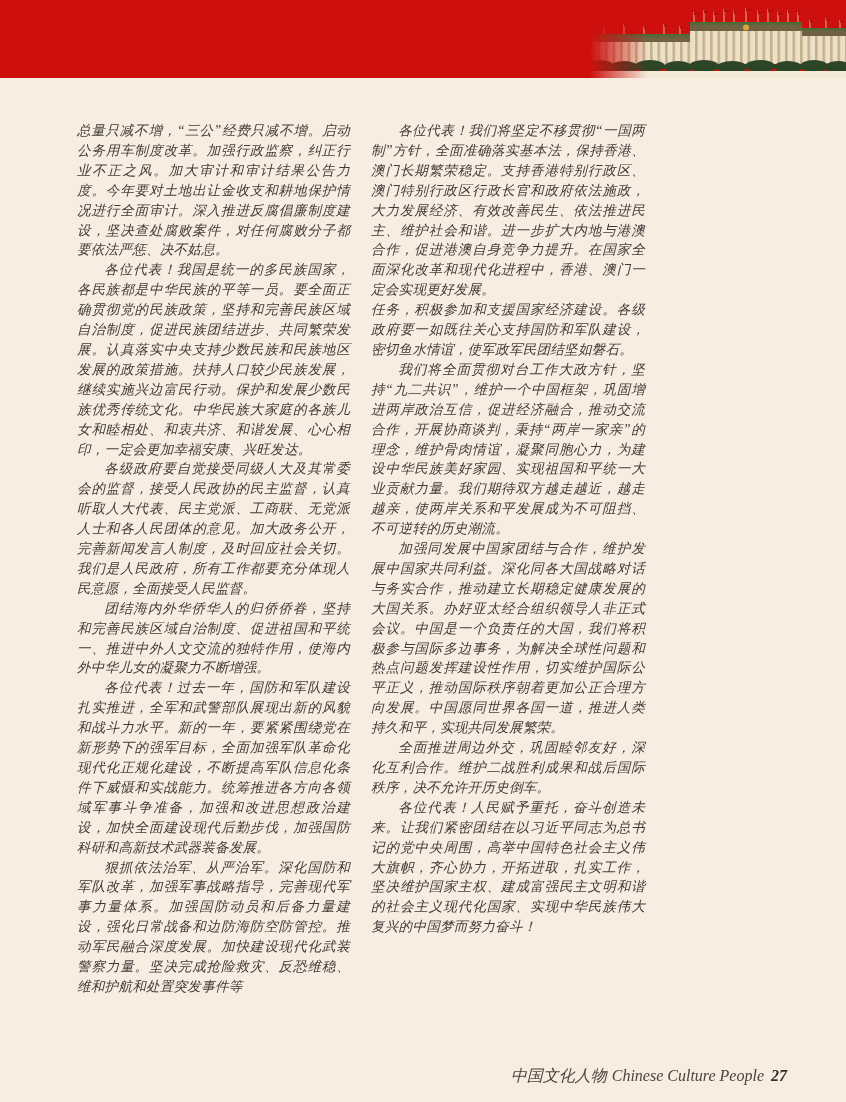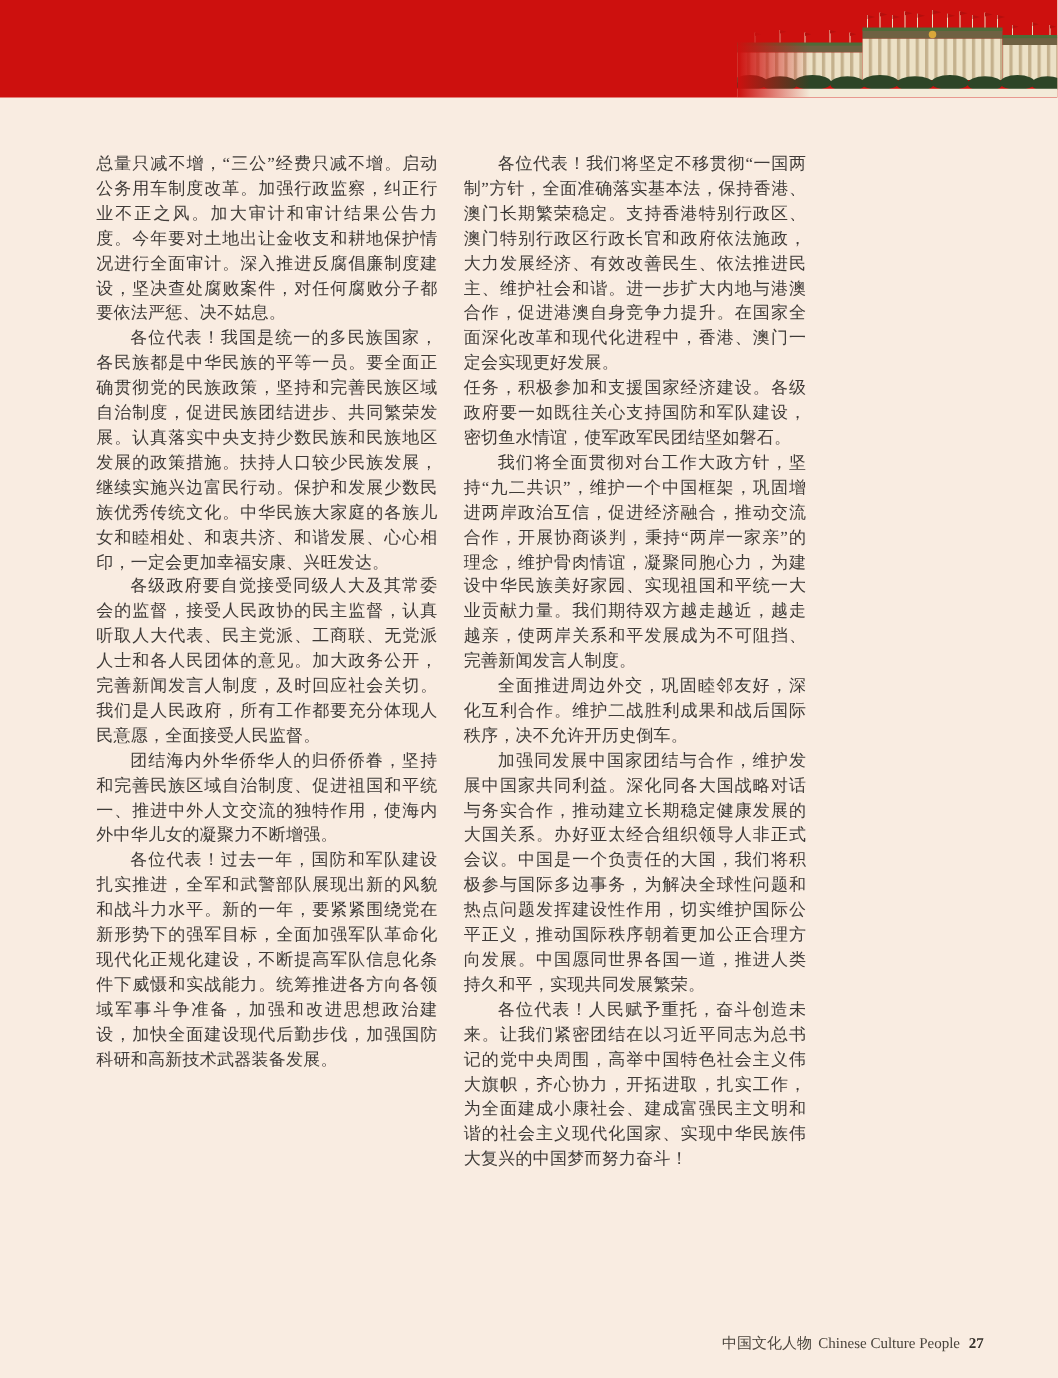--- a/index.html
+++ b/index.html
@@ -9,41 +9,41 @@
     --footer-color:#4a443c;
   }
   *{margin:0;padding:0;box-sizing:border-box;}
   html,body{width:846px;}
   body{
     width:846px;height:1102px;
     background:var(--page-bg);
     font-family:"Liberation Serif","DejaVu Serif",serif;
     position:relative;overflow:hidden;
   }
-  .page{position:absolute;inset:0;width:846px;height:893px;}
+  .page{position:absolute;inset:0;width:846px;height:893px;font-style:italic;}
   .banner{
     position:absolute;left:0;top:0;width:846px;height:78px;
     background:var(--banner-red);
   }
   .hall{position:absolute;right:0;bottom:0;width:256px;height:78px;display:block;}
   .columns{position:absolute;left:0;top:0;}
   .column{
     position:absolute;top:121px;
     font-size:13.6px;line-height:19.9px;
     color:var(--text-color);
     text-align:justify;text-justify:inter-ideograph;
     letter-spacing:0.2px;
   }
   .column.left{left:77px;width:273px;}
   .column.right{left:371px;width:274px;}
   .para{margin:0;}
   .para.indent{text-indent:2em;}
   .footer{
     position:absolute;top:1066px;right:59px;
-    font-size:12px;color:var(--footer-color);
+    font-size:16px;color:var(--footer-color);
     font-family:"Liberation Serif","DejaVu Serif",serif;
     white-space:nowrap;
   }
   .footer .en{margin-left:5px;}
   .footer .pagenum{margin-left:7px;font-weight:bold;color:#332f2a;}
 </style>
 </head>
 <body>
 
 <div class="page">
@@ -137,28 +137,29 @@
     </svg>
   </div>
 
   <div class="columns">
     <div class="column left">
         <p class="para">总量只减不增，“三公”经费只减不增。启动公务用车制度改革。加强行政监察，纠正行业不正之风。加大审计和审计结果公告力度。今年要对土地出让金收支和耕地保护情况进行全面审计。深入推进反腐倡廉制度建设，坚决查处腐败案件，对任何腐败分子都要依法严惩、决不姑息。</p>
         <p class="para indent">各位代表！我国是统一的多民族国家，各民族都是中华民族的平等一员。要全面正确贯彻党的民族政策，坚持和完善民族区域自治制度，促进民族团结进步、共同繁荣发展。认真落实中央支持少数民族和民族地区发展的政策措施。扶持人口较少民族发展，继续实施兴边富民行动。保护和发展少数民族优秀传统文化。中华民族大家庭的各族儿女和睦相处、和衷共济、和谐发展、心心相印，一定会更加幸福安康、兴旺发达。</p>
         <p class="para indent">各级政府要自觉接受同级人大及其常委会的监督，接受人民政协的民主监督，认真听取人大代表、民主党派、工商联、无党派人士和各人民团体的意见。加大政务公开，完善新闻发言人制度，及时回应社会关切。我们是人民政府，所有工作都要充分体现人民意愿，全面接受人民监督。</p>
         <p class="para indent">团结海内外华侨华人的归侨侨眷，坚持和完善民族区域自治制度、促进祖国和平统一、推进中外人文交流的独特作用，使海内外中华儿女的凝聚力不断增强。</p>
         <p class="para indent">各位代表！过去一年，国防和军队建设扎实推进，全军和武警部队展现出新的风貌和战斗力水平。新的一年，要紧紧围绕党在新形势下的强军目标，全面加强军队革命化现代化正规化建设，不断提高军队信息化条件下威慑和实战能力。统筹推进各方向各领域军事斗争准备，加强和改进思想政治建设，加快全面建设现代后勤步伐，加强国防科研和高新技术武器装备发展。</p>
+        <p class="para indent">狠抓依法治军、从严治军。深化国防和军队改革，加强军事战略指导，完善现代军事力量体系。加强国防动员和后备力量建设，强化日常战备和边防海防空防管控。推动军民融合深度发展。加快建设现代化武装警察力量。坚决完成抢险救灾、反恐维稳、维和护航和处置突发事件等</p>
       </div>
     <div class="column right">
         <p class="para indent">各位代表！我们将坚定不移贯彻“一国两制”方针，全面准确落实基本法，保持香港、澳门长期繁荣稳定。支持香港特别行政区、澳门特别行政区行政长官和政府依法施政，大力发展经济、有效改善民生、依法推进民主、维护社会和谐。进一步扩大内地与港澳合作，促进港澳自身竞争力提升。在国家全面深化改革和现代化进程中，香港、澳门一定会实现更好发展。</p>
         <p class="para">任务，积极参加和支援国家经济建设。各级政府要一如既往关心支持国防和军队建设，密切鱼水情谊，使军政军民团结坚如磐石。</p>
-        <p class="para indent">我们将全面贯彻对台工作大政方针，坚持“九二共识”，维护一个中国框架，巩固增进两岸政治互信，促进经济融合，推动交流合作，开展协商谈判，秉持“两岸一家亲”的理念，维护骨肉情谊，凝聚同胞心力，为建设中华民族美好家园、实现祖国和平统一大业贡献力量。我们期待双方越走越近，越走越亲，使两岸关系和平发展成为不可阻挡、完善新闻发言人制度。</p>
+        <p class="para indent">我们将全面贯彻对台工作大政方针，坚持“九二共识”，维护一个中国框架，巩固增进两岸政治互信，促进经济融合，推动交流合作，开展协商谈判，秉持“两岸一家亲”的理念，维护骨肉情谊，凝聚同胞心力，为建设中华民族美好家园、实现祖国和平统一大业贡献力量。我们期待双方越走越近，越走越亲，使两岸关系和平发展成为不可阻挡、不可逆转的历史潮流。</p>
+        <p class="para indent">加强同发展中国家团结与合作，维护发展中国家共同利益。深化同各大国战略对话与务实合作，推动建立长期稳定健康发展的大国关系。办好亚太经合组织领导人非正式会议。中国是一个负责任的大国，我们将积极参与国际多边事务，为解决全球性问题和热点问题发挥建设性作用，切实维护国际公平正义，推动国际秩序朝着更加公正合理方向发展。中国愿同世界各国一道，推进人类持久和平，实现共同发展繁荣。</p>
         <p class="para indent">全面推进周边外交，巩固睦邻友好，深化互利合作。维护二战胜利成果和战后国际秩序，决不允许开历史倒车。</p>
-        <p class="para indent">加强同发展中国家团结与合作，维护发展中国家共同利益。深化同各大国战略对话与务实合作，推动建立长期稳定健康发展的大国关系。办好亚太经合组织领导人非正式会议。中国是一个负责任的大国，我们将积极参与国际多边事务，为解决全球性问题和热点问题发挥建设性作用，切实维护国际公平正义，推动国际秩序朝着更加公正合理方向发展。中国愿同世界各国一道，推进人类持久和平，实现共同发展繁荣。</p>
-        <p class="para indent">各位代表！人民赋予重托，奋斗创造未来。让我们紧密团结在以习近平同志为总书记的党中央周围，高举中国特色社会主义伟大旗帜，齐心协力，开拓进取，扎实工作，为全面建成小康社会、建成富强民主文明和谐的社会主义现代化国家、实现中华民族伟大复兴的中国梦而努力奋斗！</p>
+        <p class="para indent">各位代表！人民赋予重托，奋斗创造未来。让我们紧密团结在以习近平同志为总书记的党中央周围，高举中国特色社会主义伟大旗帜，齐心协力，开拓进取，扎实工作，坚决维护国家主权、建成富强民主文明和谐的社会主义现代化国家、实现中华民族伟大复兴的中国梦而努力奋斗！</p>
       </div>
   </div>
 
   <div class="footer">
     <span class="cn">中国文化人物</span><span class="en">Chinese Culture People</span><span class="pagenum">27</span>
   </div>
 
 </div>
 
 </body></html>

